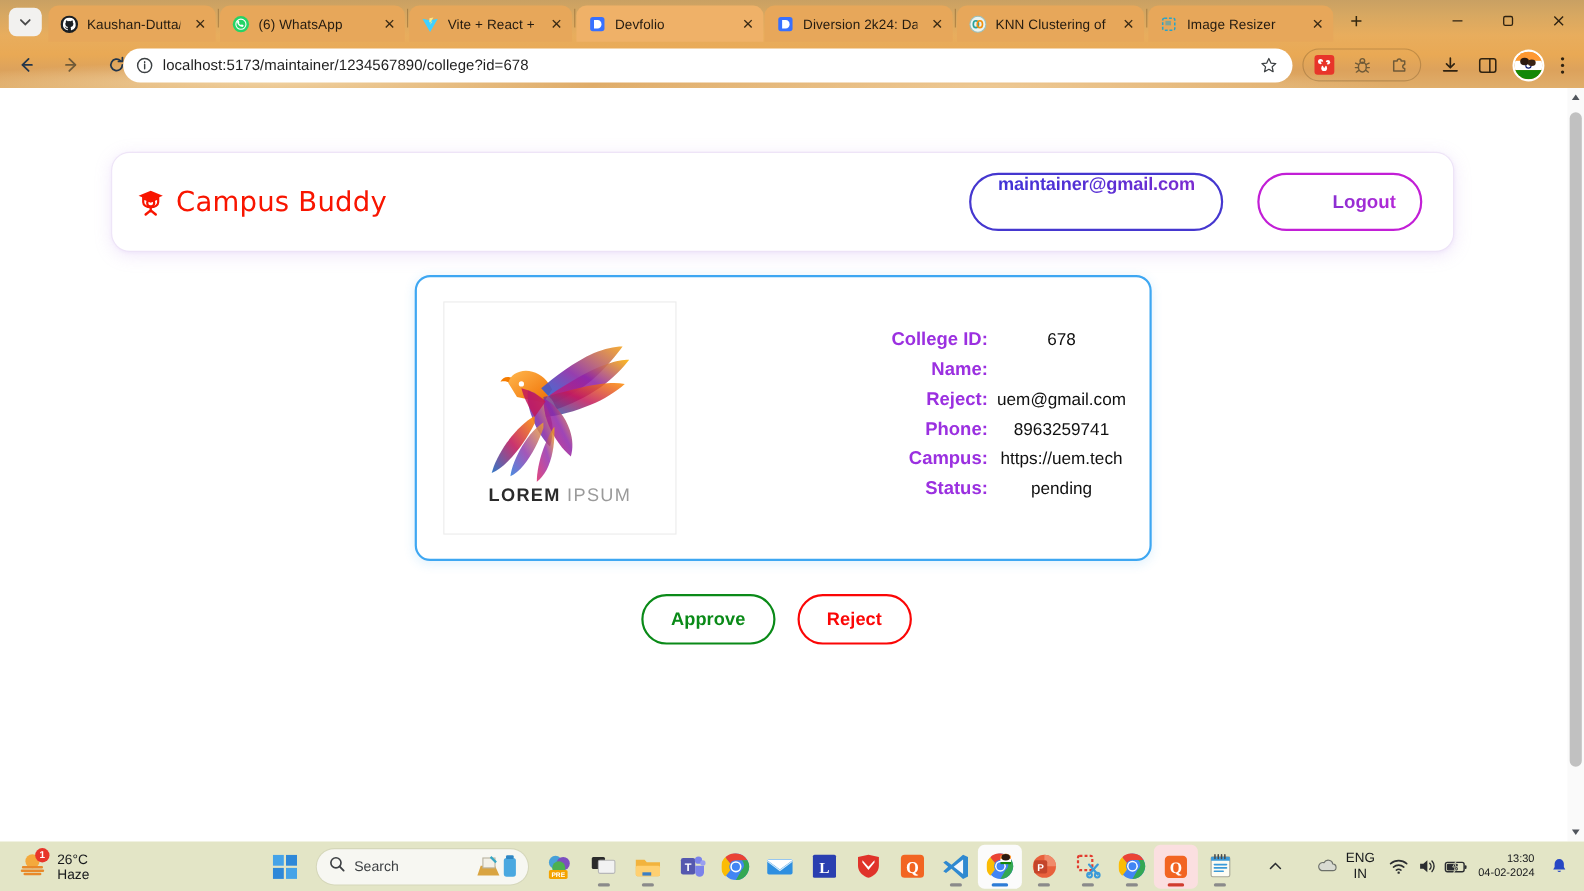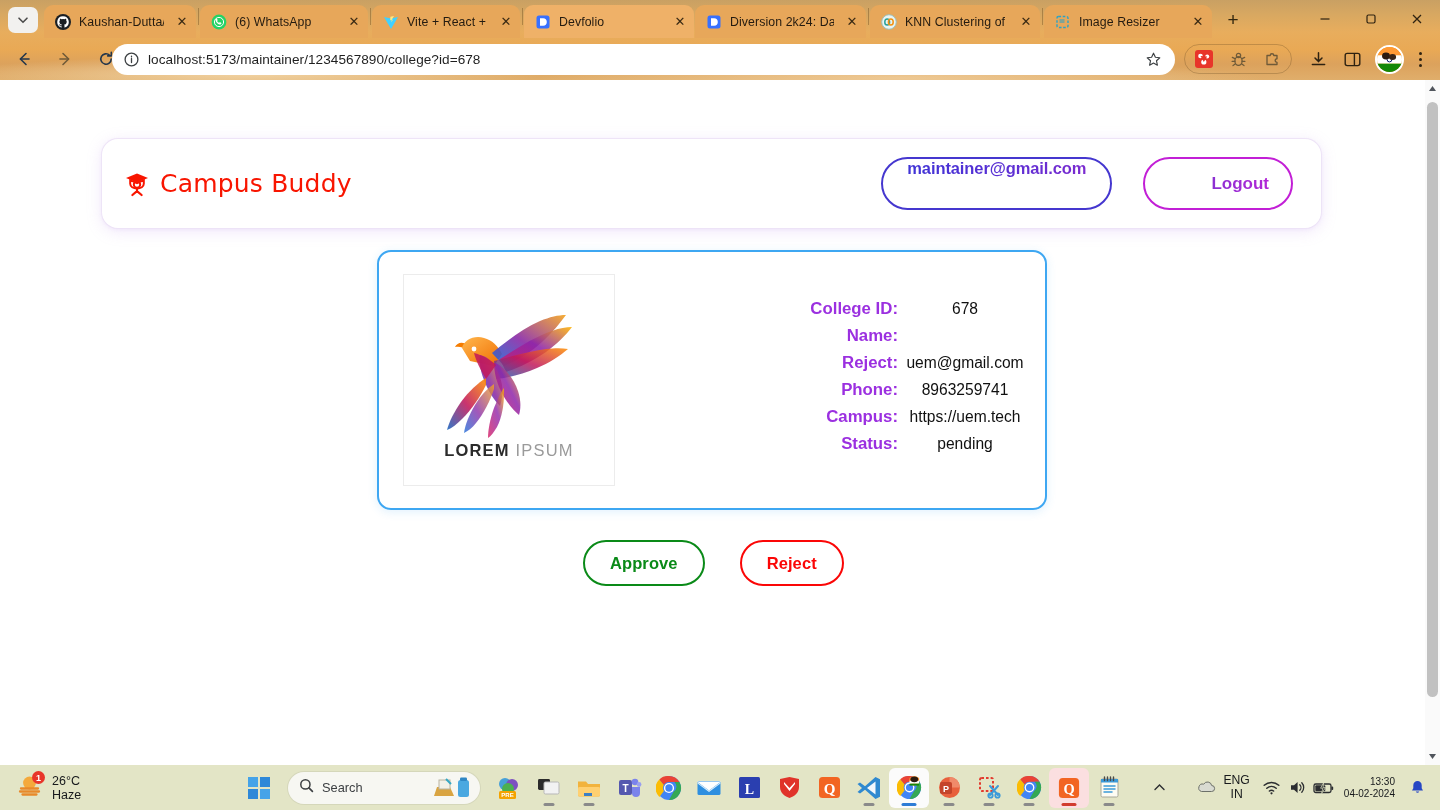--- a/index.html
+++ b/index.html
@@ -142,21 +142,21 @@
   #details { margin-left: 179px; }
   .detail-row { display: flex; align-items: baseline; height: 27px; }
   .detail-label {
     width: 104px; text-align: right; color: #9b30e0; font-weight: bold;
     font-size: 16.8px; white-space: nowrap;
   }
   .detail-value {
     width: 134px; text-align: center; color: #101010; font-size: 15.6px; white-space: nowrap;
   }
 
-  #action-row { position: absolute; left: 583px; top: 460px; display: flex; gap: 35px; align-items: center; }
+  #action-row { position: absolute; left: 583px; top: 460px; display: flex; gap: 20px; align-items: center; }
   .action-btn {
     height: 46px; padding: 0 25px; border-radius: 23px; background: #fff;
     display: flex; align-items: center; justify-content: center;
     font-size: 16.5px; font-weight: bold; letter-spacing: .1px;
   }
   #approve-button { border: 2px solid #0a8a18; color: #0a8a18; }
   #reject-button { border: 2px solid #fb0606; color: #fb0606; }
 
   
   #scrollbar { position: absolute; right: 0; top: 80px; width: 15px; height: 685px; background: #fafafa; }

